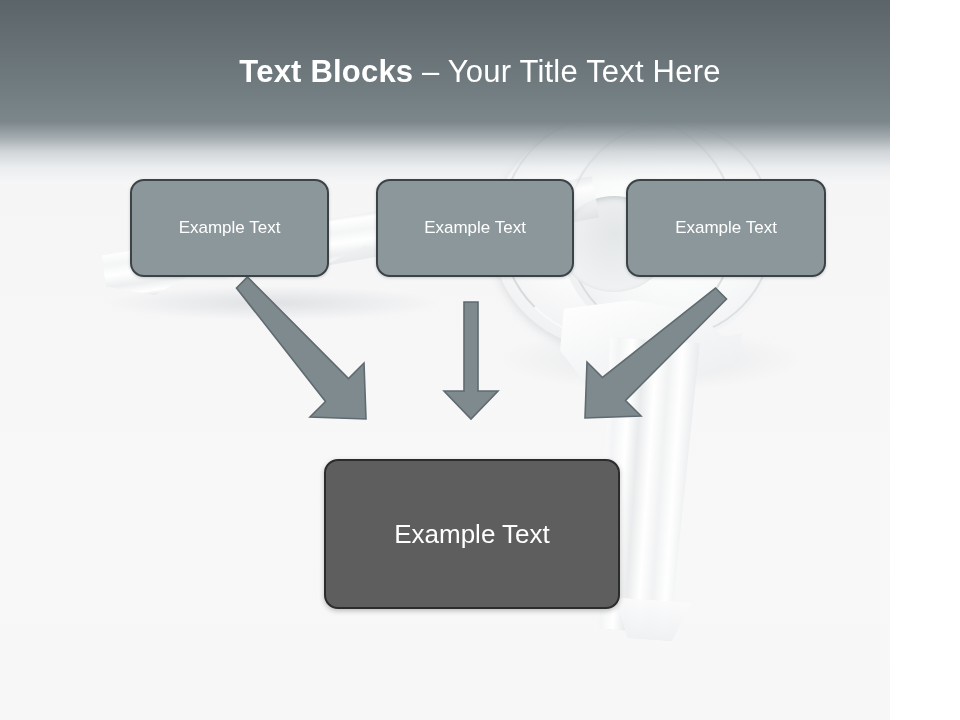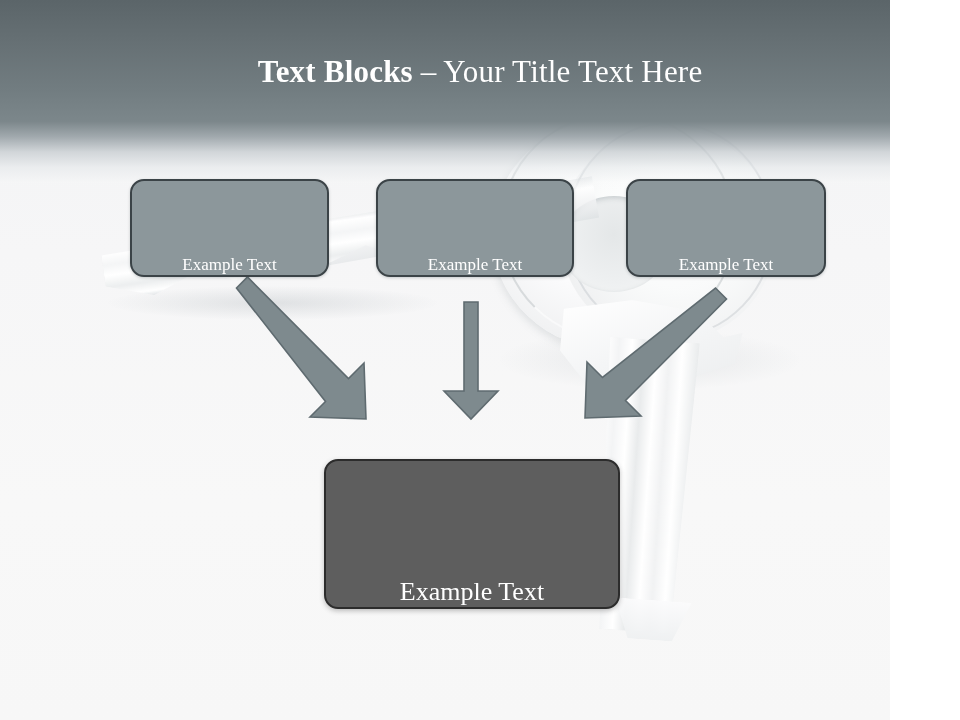--- a/index.html
+++ b/index.html
@@ -5,21 +5,21 @@
   html, body {
     margin: 0;
     padding: 0;
     background: #ffffff;
   }
   #slide {
     position: relative;
     width: 890px;
     height: 720px;
     overflow: hidden;
-    font-family: Liberation Serif, serif;
+    font-family: Liberation Sans, sans-serif;
     background: #15803d;
   }
 
   
   .photo-layer {
     position: absolute;
     inset: 0;
     overflow: hidden;
   }
   .photo-bg {
@@ -185,21 +185,21 @@
   .slide-title .t-bold { font-weight: 700; }
   .slide-title .t-dash { font-weight: 400; }
   .slide-title .t-rest { font-weight: 400; }
 
   
   .tbox {
     position: absolute;
     box-sizing: border-box;
     border-radius: 14px;
     display: flex;
-    align-items: flex-end;
+    align-items: center;
     justify-content: center;
     color: #ffffff;
     text-align: center;
   }
   .tbox-top {
     background: #8c979b;
     border: 2px solid #3b4347;
     font-size: 17px;
     height: 98px;
     top: 179px;

